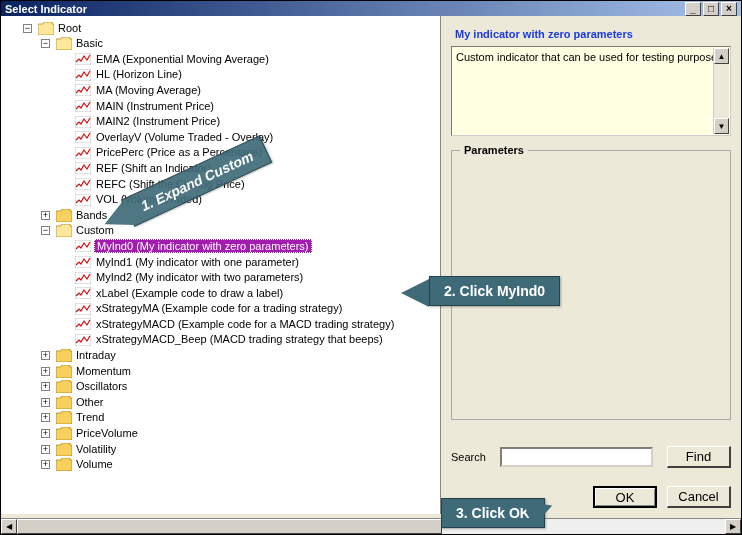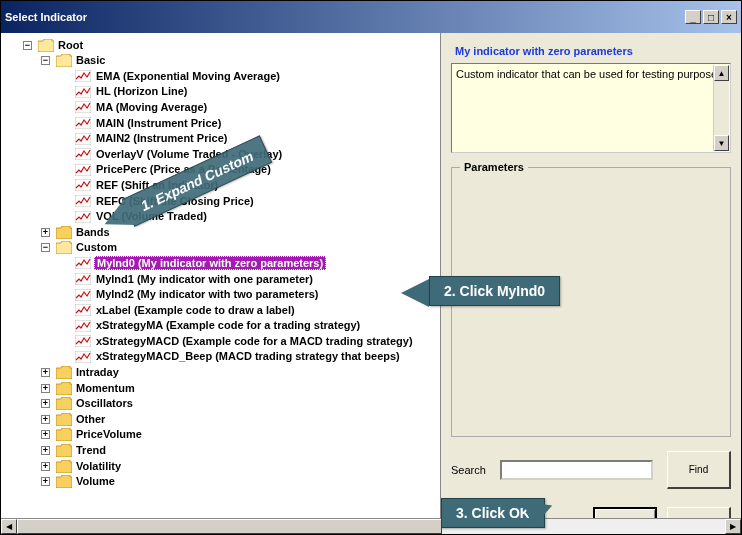--- a/index.html
+++ b/index.html
@@ -1,45 +1,45 @@
 <!DOCTYPE html>
 <html><head>
 <meta charset="utf-8">
 <style>
   * { box-sizing: border-box; }
   html, body { margin: 0; padding: 0; font-family: Tahoma, Arial, sans-serif; font-size: 11px; }
   body { background: #fff; }
   .window { width: 742px; height: 535px; border: 1px solid #000; position: relative; background: #ece9d8; overflow: hidden; }
-  .titlebar { height: 32px; background: linear-gradient(to right, #0a2462, #a6c2ea); color: #fff; font-weight: bold; padding: 2px 4px; display: flex; align-items: center; position: relative; }
+  .titlebar { height: 15px; background: linear-gradient(to right, #0a2462, #a6c2ea); color: #fff; font-weight: bold; padding: 2px 4px; display: flex; align-items: center; position: relative; }
   .titlebar .buttons { margin-left: auto; display: flex; gap: 0; }
   .tb-btn { width: 16px; height: 14px; background: #d4d0c8; border: 1px solid #fff; border-right-color: #404040; border-bottom-color: #404040; display: flex; align-items: center; justify-content: center; cursor: pointer; margin-left: 2px; font-family: Arial; font-size: 10px; font-weight: bold; color: #000; }
   .content { display: flex; height: calc(100% - 19px - 16px); background: #ece9d8; }
   .left { width: 440px; border-right: 1px solid #888; background: #fff; overflow: hidden; padding: 4px 0 0 4px; }
   .right { flex: 1; padding: 8px 10px; position: relative; }
-  .tree { font-size: 11px; line-height: 15px; font-weight: bold; }
+  .tree { font-size: 11px; line-height: 15px; }
   .tree ul { list-style: none; margin: 0; padding-left: 18px; }
   .tree li { position: relative; white-space: nowrap; }
   .expander { display: inline-block; width: 9px; height: 9px; border: 1px solid #808080; background: #fff; text-align: center; line-height: 7px; font-size: 9px; cursor: pointer; margin-right: 6px; vertical-align: middle; }
   .expander.open::before { content: "−"; }
   .expander.closed::before { content: "+"; }
   .spacer { display: inline-block; width: 16px; }
   .folder-icon { display: inline-block; vertical-align: middle; margin-right: 2px; }
   .chart-icon { display: inline-block; vertical-align: middle; margin-right: 3px; }
   .node-label { vertical-align: middle; padding: 0 2px; cursor: default; }
   .node-label.selected { background: #a21caf; color: #fff; border: 1px dotted #fff; }
   .heading { color: #1a3ae0; font-weight: bold; margin: 4px 0 6px 4px; }
   .desc { background: #ffffe1; border: 1px inset #ccc; width: 100%; height: 90px; padding: 4px; font-size: 11px; position: relative; }
   .desc-scroll { position: absolute; right: 1px; top: 1px; bottom: 1px; width: 16px; background: #ece9d8; border-left: 1px solid #ccc; }
   .desc-scroll .up, .desc-scroll .down { height: 16px; border: 1px solid #fff; border-right-color: #404040; border-bottom-color: #404040; display: flex; align-items: center; justify-content: center; font-size: 8px; cursor: pointer; background: #d4d0c8;}
   .desc-scroll .down { position: absolute; bottom: 0; left:0; right:0;}
   .fieldset { border: 1px solid #aaa; margin-top: 14px; height: 270px; position: relative; padding: 8px; font-weight: bold; }
   .fieldset .legend { position: absolute; top: -7px; left: 8px; background: #ece9d8; padding: 0 4px; font-size: 11px; }
-  .searchrow { display: flex; align-items: center; gap: 14px; margin-top: 14px; }
+  .searchrow { display: flex; align-items: center; gap: 14px; margin-top: 26px; }
   .searchrow input[type=text] { flex: 1; height: 20px; border: 2px inset #d4d0c8; font-family: inherit; font-size: 11px; padding: 0 2px; background:#fff;}
-  .btn { height: 38px; min-width: 64px; padding: 0 10px; background: #ece9d8; border: 1px solid #404040; border-right: 2px solid #404040; border-bottom: 2px solid #404040; border-top-color: #fff; border-left-color:#fff; font-family: inherit; font-size: 10px; cursor: pointer; }
+  .btn { height: 22px; min-width: 64px; padding: 0 10px; background: #ece9d8; border: 1px solid #404040; border-right: 2px solid #404040; border-bottom: 2px solid #404040; border-top-color: #fff; border-left-color:#fff; font-family: inherit; font-size: 13px; cursor: pointer; }
   .btn.default { border: 2px solid #000; box-shadow: inset 1px 1px #fff, inset -1px -1px #888; }
   .buttonrow { display: flex; gap: 10px; justify-content: flex-end; margin-top: 18px; }
   .hscroll { position: absolute; bottom: 0; left: 0; right: 0; height: 16px; background: #ece9d8; border-top: 1px solid #888; display: flex; }
   .hscroll .arrow { width: 16px; height: 100%; background: #d4d0c8; border: 1px solid #fff; border-right-color: #404040; border-bottom-color: #404040; display: flex; align-items: center; justify-content: center; font-size: 8px; cursor: pointer; }
   .hscroll .track { flex: 1; background: #efefef; position: relative; }
   .hscroll .thumb { position: absolute; left: 0; top: 0; bottom: 0; width: 60%; background: #d4d0c8; border: 1px solid #fff; border-right-color: #404040; border-bottom-color: #404040; }
 
   .callout { position: absolute; z-index: 10; pointer-events: none; }
   .callout-body { background: #3f6b79; color: #fff; font-weight: bold; font-size: 14px; padding: 6px 14px; border: 1px solid #24424b; box-shadow: 1px 1px 2px rgba(0,0,0,0.3); display:inline-block; }
   .callout-tail-left { width: 0; height: 0; border-top: 14px solid transparent; border-bottom: 14px solid transparent; border-right: 28px solid #3f6b79; display: inline-block; vertical-align: middle; }
@@ -153,24 +153,24 @@
     <path d="M0 2 L5 2 L6 0 L14 0 L14 2 L16 2 L16 13 L0 13 Z" fill="#f8d060" stroke="#b08000" stroke-width="0.7"></path>
   </svg><span class="node-label">Momentum</span></li>
                 <li><span class="expander closed"></span><svg class="folder-icon" width="16" height="13" viewBox="0 0 16 13">
     <path d="M0 2 L5 2 L6 0 L14 0 L14 2 L16 2 L16 13 L0 13 Z" fill="#f8d060" stroke="#b08000" stroke-width="0.7"></path>
   </svg><span class="node-label">Oscillators</span></li>
                 <li><span class="expander closed"></span><svg class="folder-icon" width="16" height="13" viewBox="0 0 16 13">
     <path d="M0 2 L5 2 L6 0 L14 0 L14 2 L16 2 L16 13 L0 13 Z" fill="#f8d060" stroke="#b08000" stroke-width="0.7"></path>
   </svg><span class="node-label">Other</span></li>
                 <li><span class="expander closed"></span><svg class="folder-icon" width="16" height="13" viewBox="0 0 16 13">
     <path d="M0 2 L5 2 L6 0 L14 0 L14 2 L16 2 L16 13 L0 13 Z" fill="#f8d060" stroke="#b08000" stroke-width="0.7"></path>
+  </svg><span class="node-label">Trend</span></li>
+                <li><span class="expander closed"></span><svg class="folder-icon" width="16" height="13" viewBox="0 0 16 13">
+    <path d="M0 2 L5 2 L6 0 L14 0 L14 2 L16 2 L16 13 L0 13 Z" fill="#f8d060" stroke="#b08000" stroke-width="0.7"></path>
   </svg><span class="node-label">PriceVolume</span></li>
-                <li><span class="expander closed"></span><svg class="folder-icon" width="16" height="13" viewBox="0 0 16 13">
-    <path d="M0 2 L5 2 L6 0 L14 0 L14 2 L16 2 L16 13 L0 13 Z" fill="#f8d060" stroke="#b08000" stroke-width="0.7"></path>
-  </svg><span class="node-label">Trend</span></li>
                 <li><span class="expander closed"></span><svg class="folder-icon" width="16" height="13" viewBox="0 0 16 13">
     <path d="M0 2 L5 2 L6 0 L14 0 L14 2 L16 2 L16 13 L0 13 Z" fill="#f8d060" stroke="#b08000" stroke-width="0.7"></path>
   </svg><span class="node-label">Volatility</span></li>
                 <li><span class="expander closed"></span><svg class="folder-icon" width="16" height="13" viewBox="0 0 16 13">
     <path d="M0 2 L5 2 L6 0 L14 0 L14 2 L16 2 L16 13 L0 13 Z" fill="#f8d060" stroke="#b08000" stroke-width="0.7"></path>
   </svg><span class="node-label">Volume</span></li>
               </ul></li>
           </ul>
         </div>
     </div>

